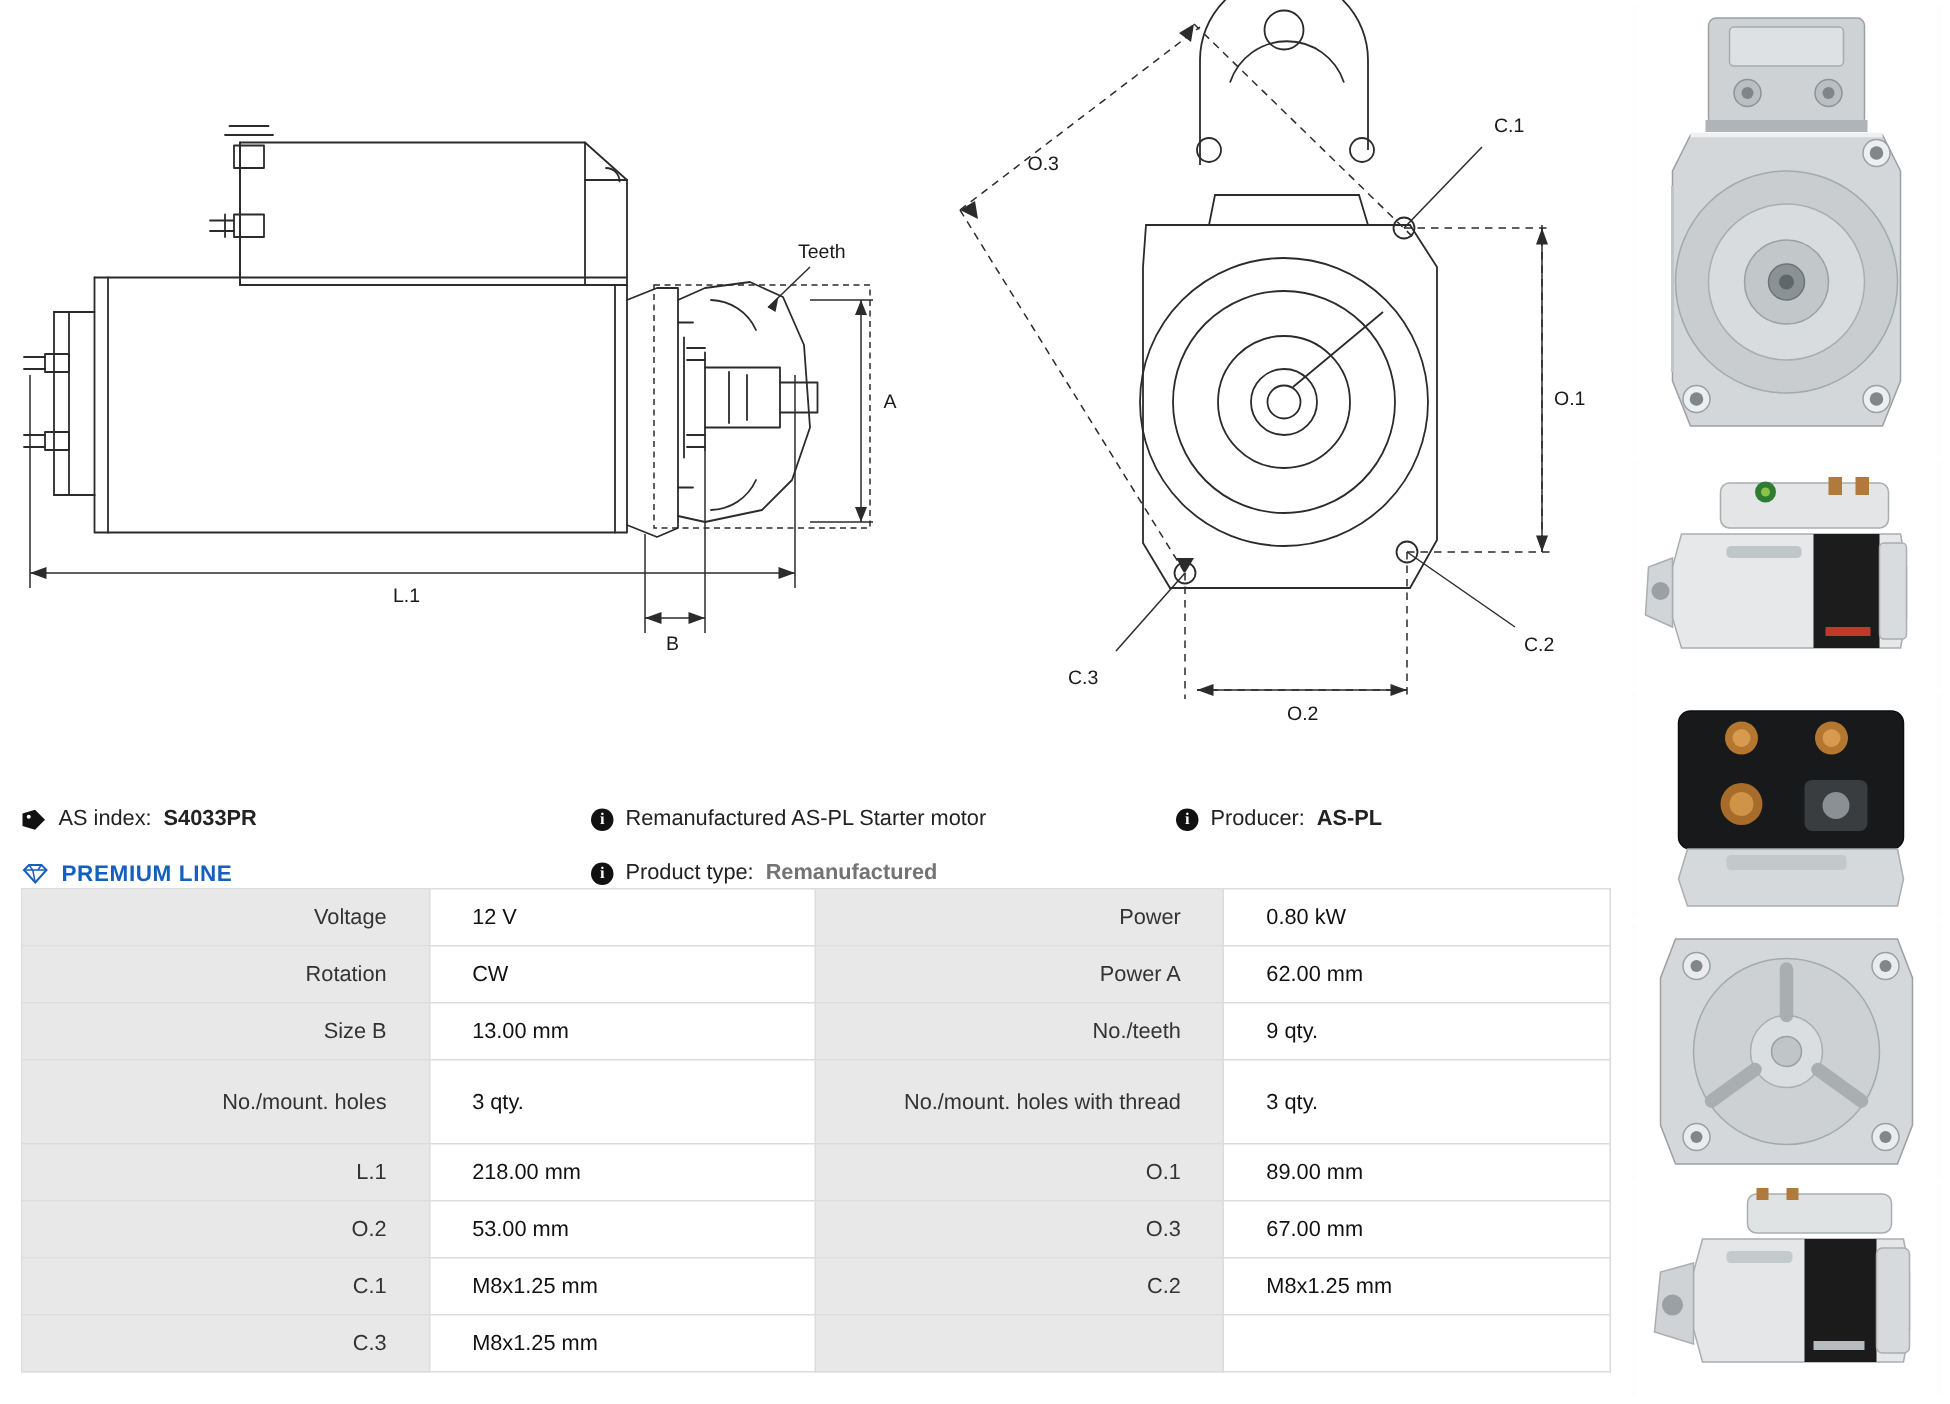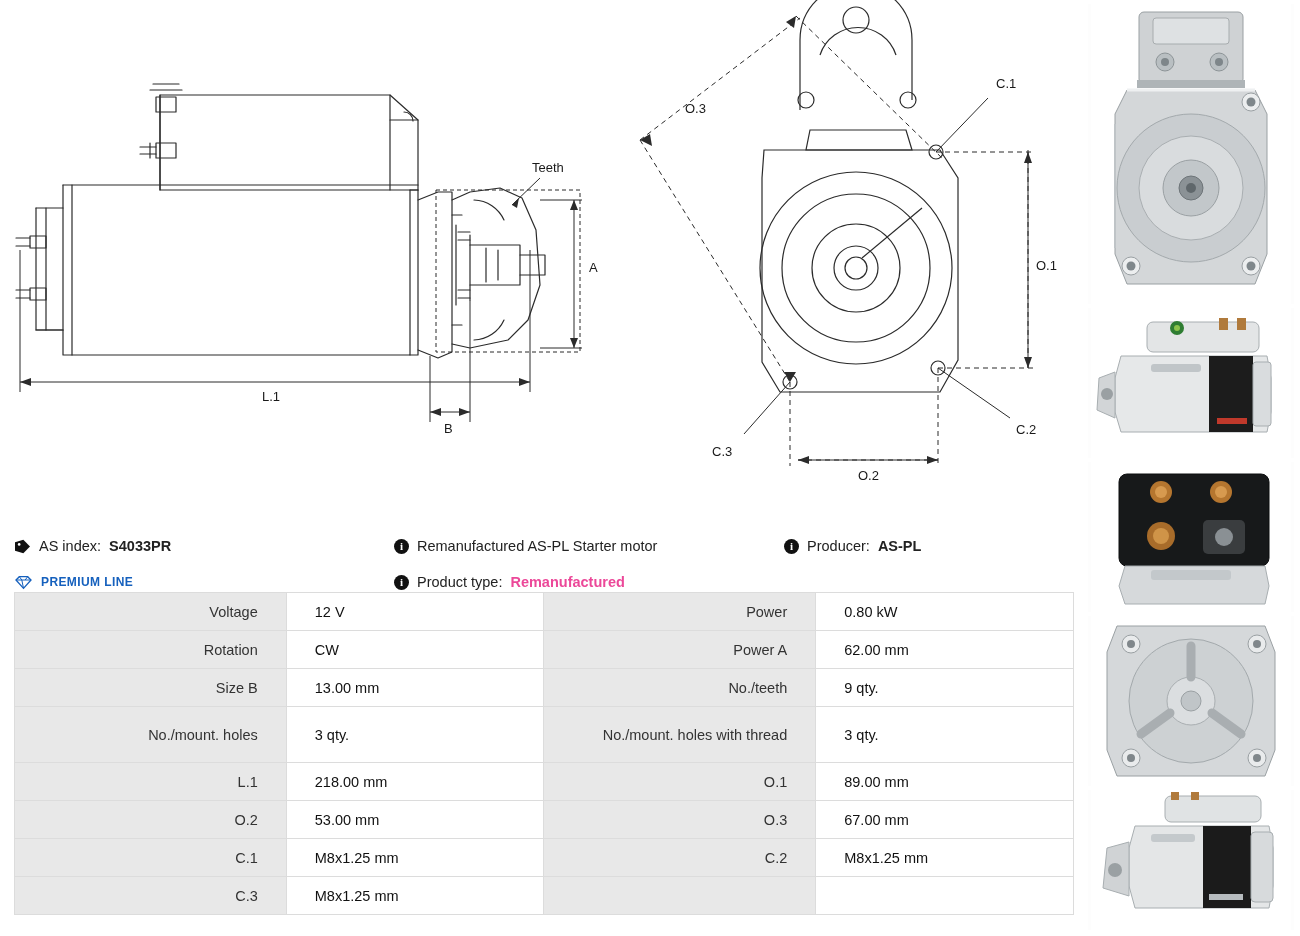--- a/index.html
+++ b/index.html
@@ -43,26 +43,26 @@
     display: flex;
     align-items: center;
     gap: 8px;
     font-size: 14.5px;
     color: #222;
   }
   .cell-a { width: 380px; }
   .cell-b { width: 390px; }
   .cell-c { flex: 1; }
   .bold { font-weight: bold; }
-  .green { color: #ec4899; font-weight: bold; }
+  .green { color: #737373; font-weight: bold; }
   .blue-line {
     color: #1560bd;
     font-weight: bold;
     letter-spacing: .4px;
-    font-size: 12px;
+    font-size: 15px;
   }
   .icon-i {
     display: inline-flex;
     align-items: center;
     justify-content: center;
     width: 15px; height: 15px;
     border-radius: 50%;
     background: #111;
     color: #fff;
     font-size: 11px;

